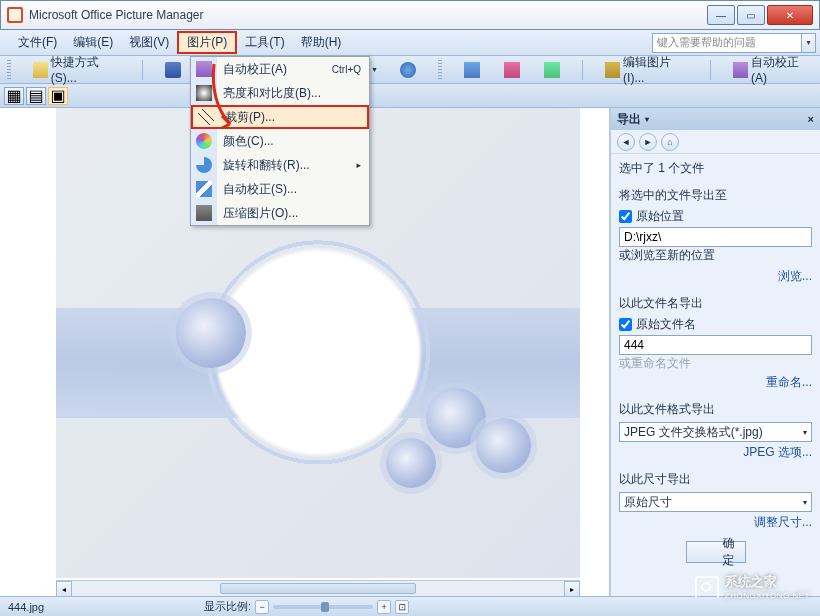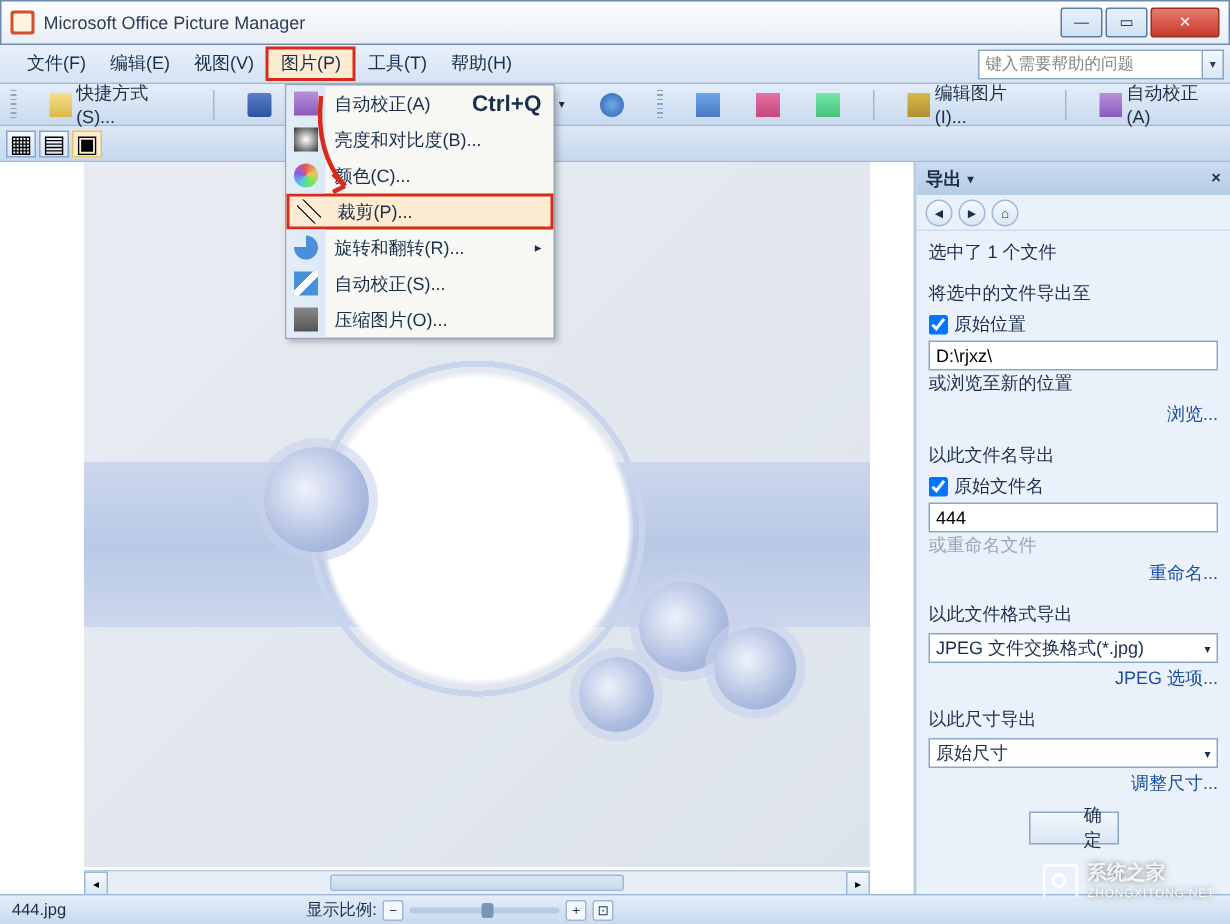--- a/index.html
+++ b/index.html
@@ -70,21 +70,21 @@
 .tp-check { display: flex; align-items: center; gap: 4px; margin-bottom: 2px; }
 .tp-check input { width: 13px; height: 13px; }
 .tp-select { width: 100%; height: 20px; border: 1px solid #8aa6c8; background: #fff; display: flex; align-items: center; padding: 0 4px; justify-content: space-between; }
 .tp-ok { width: 60px; height: 22px; margin: 4px auto; border: 1px solid #8aa6c8; background: linear-gradient(#f4f8fd,#d9e6f4); display: flex; align-items: center; justify-content: flex-start; padding-left: 36px; }
 
 
 .dropdown { position: absolute; left: 190px; top: 56px; width: 180px; background: #f7f7f4; border: 1px solid #9aa5b3; box-shadow: 2px 2px 4px rgba(0,0,0,.25); font-size: 12px; z-index: 100; }
 .dd-item { height: 24px; display: flex; align-items: center; padding-right: 8px; }
 .dd-icon-col { width: 26px; height: 100%; background: linear-gradient(90deg,#e3edf9,#dce8f6); display: flex; align-items: center; justify-content: center; margin-right: 6px; }
 .dd-label { flex: 1; color: #1b2f4b; }
-.dd-shortcut { color: #1b2f4b; font-size: 15px; font-weight: bold; }
+.dd-shortcut { color: #1b2f4b; font-size: 10px; }
 .dd-arrow { font-size: 9px; color: #1b2f4b; }
 .dd-item.hl { background: #fdebd2; border: 1px solid #f0c060; }
 .dd-item.hl .dd-icon-col { background: transparent; }
 .red-box { border: 2px solid #d82a1a !important; }
 
 
 .red-arrow { position: absolute; left: 208px; top: 62px; width: 34px; height: 70px; z-index: 101; pointer-events: none; }
 
 
 .statusbar { height: 20px; background: linear-gradient(#e3edf9,#c9daee); border-top: 1px solid #9db8d9; display: flex; align-items: center; padding: 0 8px; font-size: 11px; color: #1b2f4b; }
@@ -292,31 +292,31 @@
       </div>
     <span class="dd-label">自动校正(A)</span>
     <span class="dd-shortcut">Ctrl+Q</span>
   </div>
   <div class="dd-item">
     <div class="dd-icon-col">
         <span class="tb-icon i-bright"></span>
       </div>
     <span class="dd-label">亮度和对比度(B)...</span>
   </div>
+  <div class="dd-item hl red-box">
+    <div class="dd-icon-col">
+        <span class="tb-icon i-crop"></span>
+      </div>
+    <span class="dd-label">裁剪(P)...</span>
+  </div>
   <div class="dd-item">
     <div class="dd-icon-col">
         <span class="tb-icon i-color"></span>
       </div>
     <span class="dd-label">颜色(C)...</span>
-  </div>
-  <div class="dd-item hl red-box">
-    <div class="dd-icon-col">
-        <span class="tb-icon i-crop"></span>
-      </div>
-    <span class="dd-label">裁剪(P)...</span>
   </div>
   <div class="dd-item">
     <div class="dd-icon-col">
         <span class="tb-icon i-rotate"></span>
       </div>
     <span class="dd-label">旋转和翻转(R)...</span>
     <span class="dd-arrow">▸</span>
   </div>
   <div class="dd-item">
     <div class="dd-icon-col">

